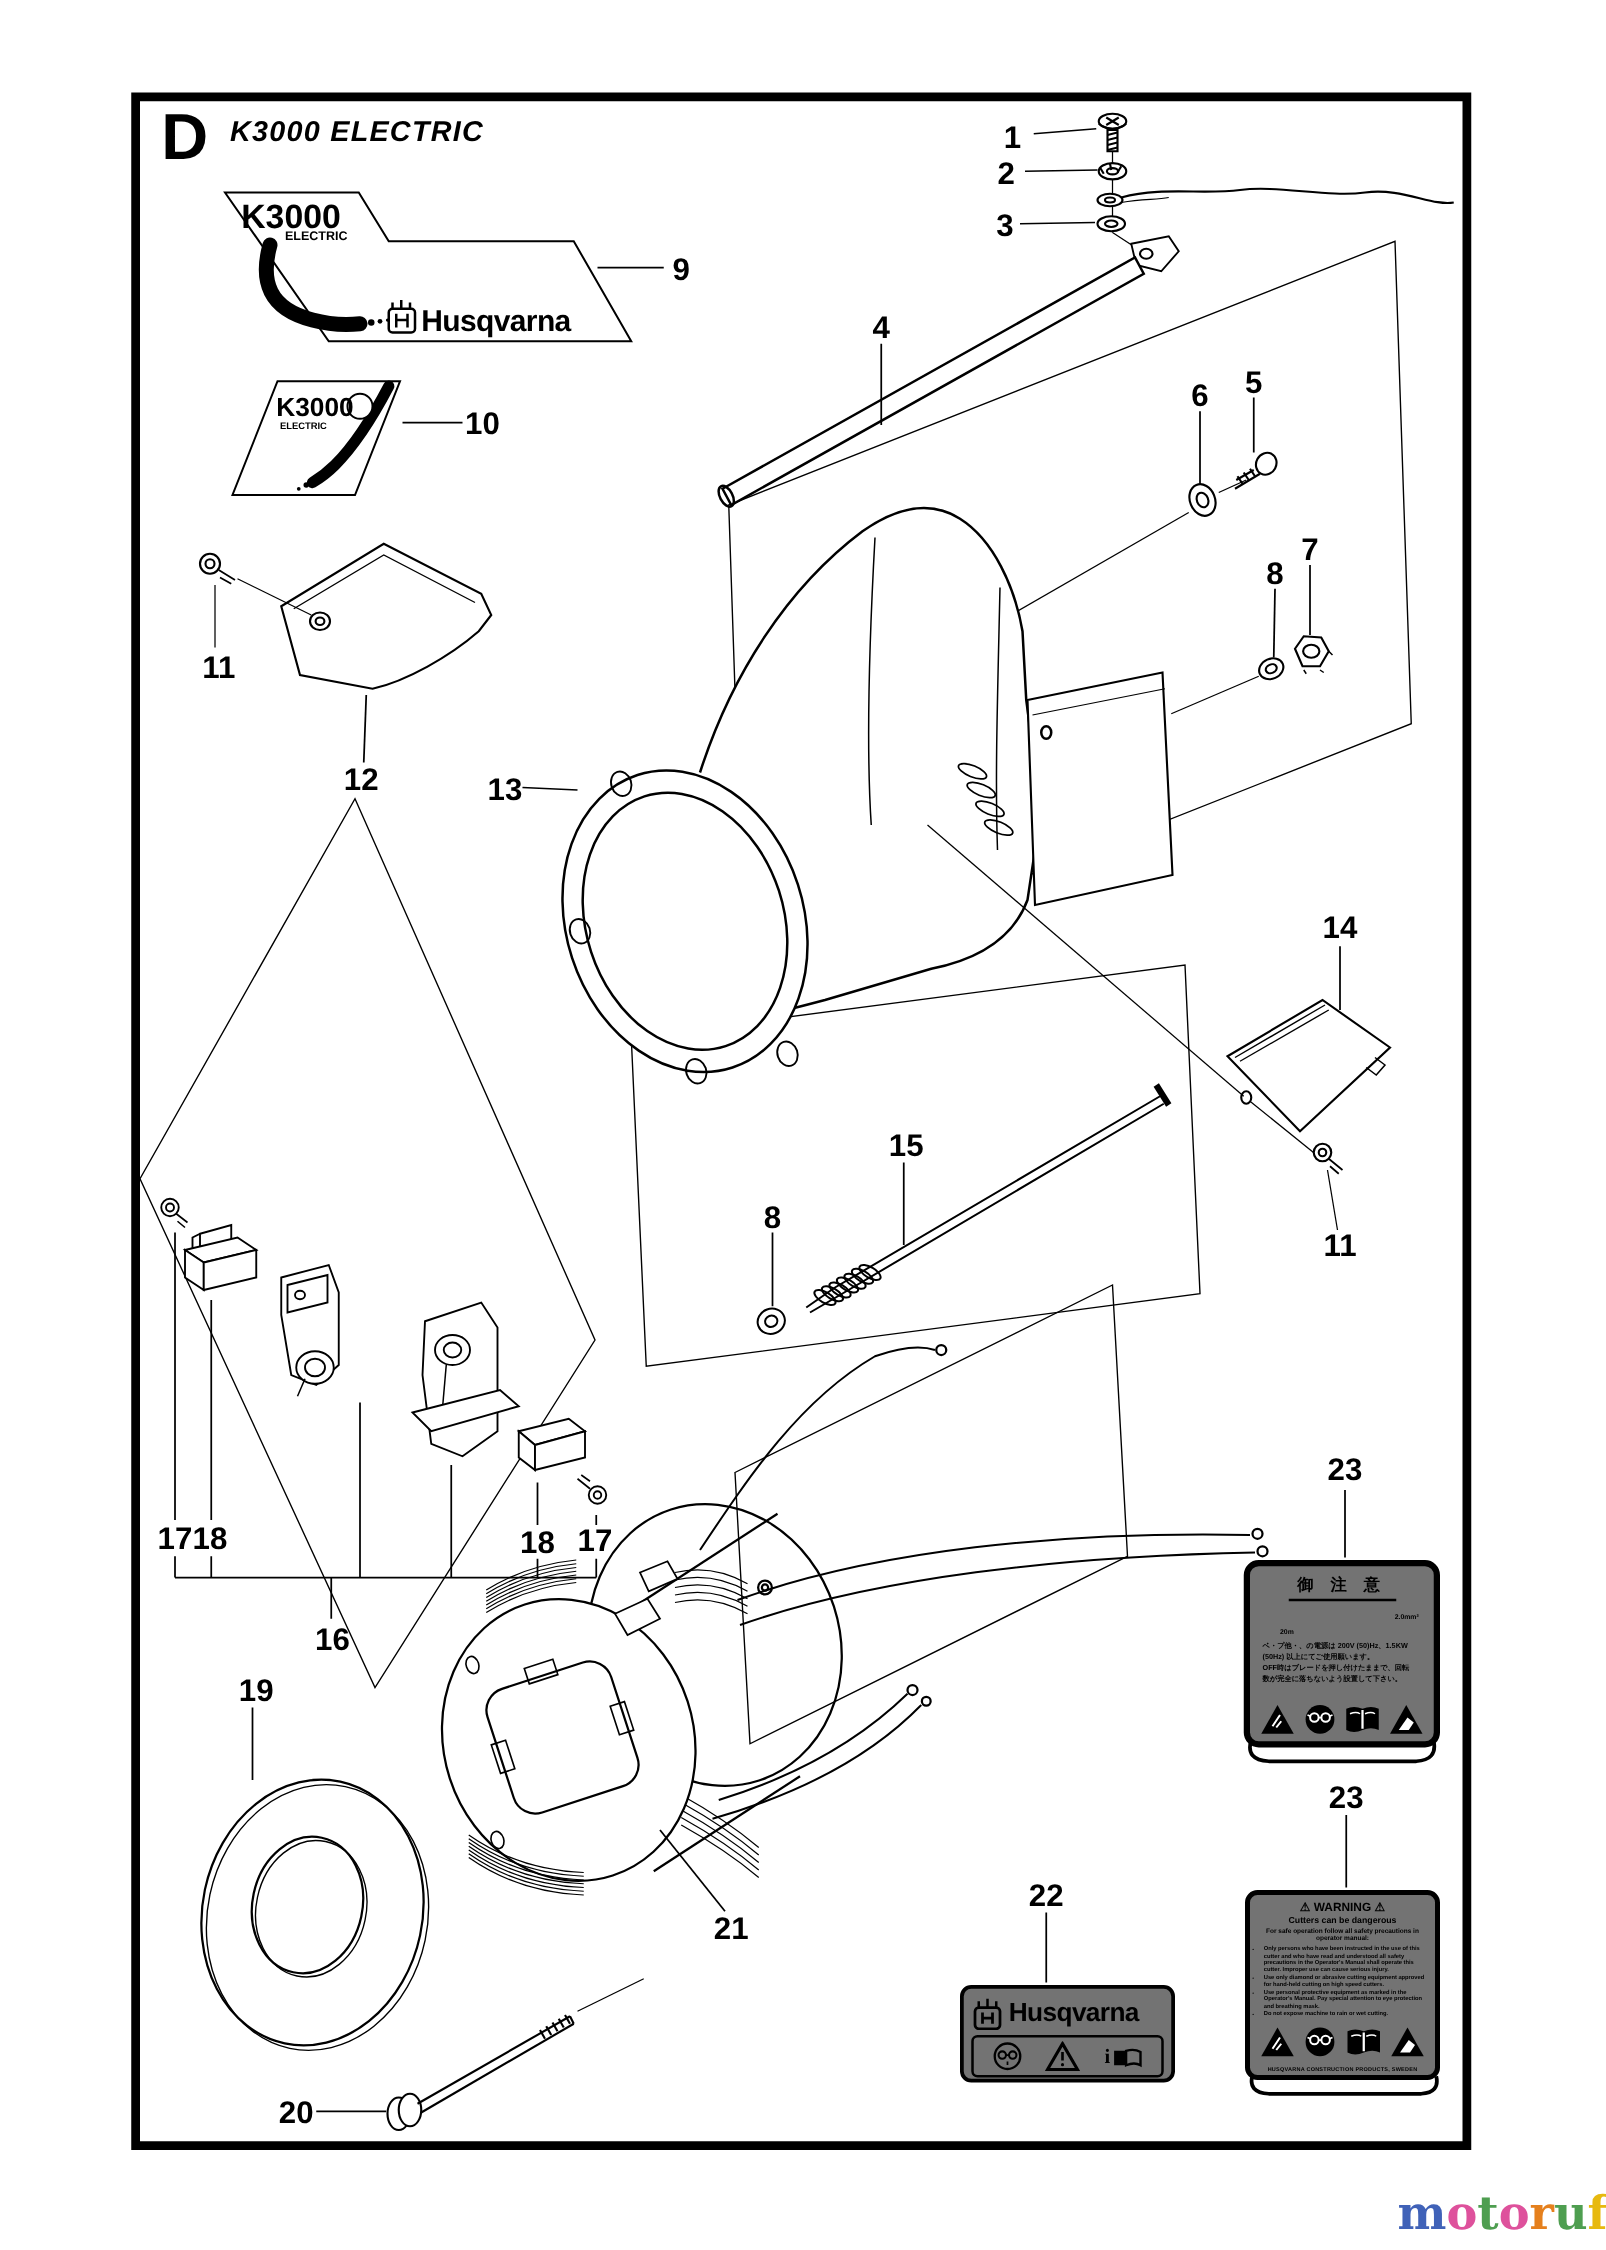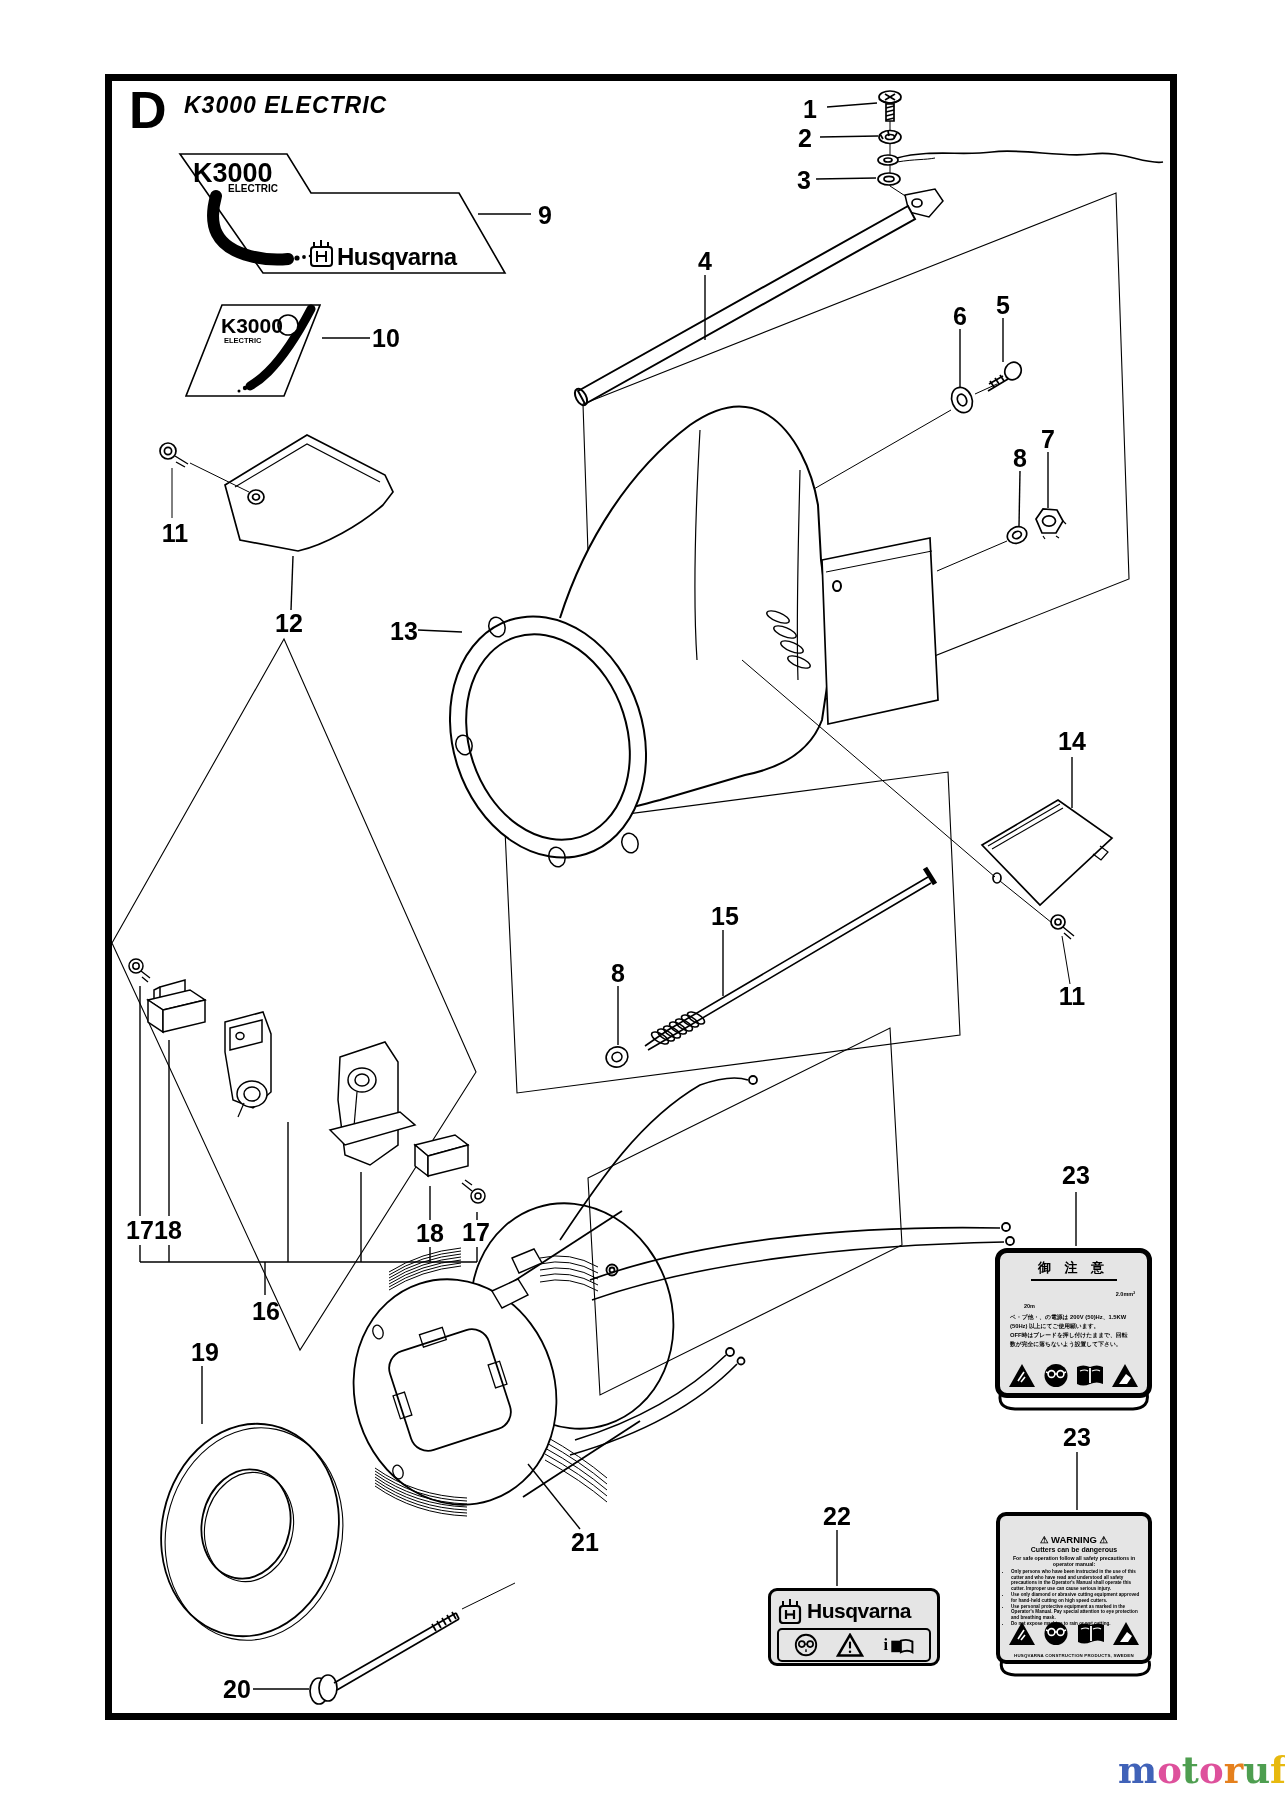--- a/index.html
+++ b/index.html
@@ -3,30 +3,30 @@
 <meta charset="utf-8">
 <style>
   html,body{margin:0;padding:0;background:#fff;}
   .stage{position:relative;width:1285px;height:1800px;background:#fff;overflow:hidden;
          font-family:"Liberation Sans",sans-serif;color:#000;}
   .frame{position:absolute;left:105px;top:74px;width:1072px;height:1646px;
          border:7px solid #000;box-sizing:border-box;}
   .art{position:absolute;left:0;top:0;width:1285px;height:1800px;}
   .hdr-d{position:absolute;left:129px;top:84px;font-size:52px;font-weight:bold;line-height:1;}
   .hdr-title{position:absolute;left:184px;top:92px;font-size:23px;font-weight:bold;letter-spacing:1px;font-style:italic;}
-  .sticker{position:absolute;box-sizing:border-box;background:#e5e5e5;}
+  .sticker{position:absolute;box-sizing:border-box;background:#737373;}
   .jp{left:995px;top:1248px;width:157px;height:150px;border:5px solid #000;border-radius:12px;
       padding:4px 7px;}
   .jp-title{text-align:center;font-weight:bold;font-size:13px;letter-spacing:5px;margin-top:2px;}
   .jp-rule{width:86px;border-bottom:2px solid #000;margin:2px auto 0 auto;}
   .jp-spec1{position:absolute;right:12px;top:38px;font-size:5.5px;font-weight:bold;}
   .jp-spec2{position:absolute;left:24px;top:50px;font-size:5.5px;font-weight:bold;}
   .jp-body{position:absolute;left:10px;top:60px;width:132px;font-size:5.8px;font-weight:bold;line-height:1.55;}
   .icon-row{position:absolute;left:8px;right:8px;bottom:5px;display:flex;justify-content:space-between;align-items:flex-end;}
-  .en{left:996px;top:1512px;width:156px;height:152px;border:4px solid #000;border-radius:10px;padding:17px 5px;}
+  .en{left:996px;top:1512px;width:156px;height:152px;border:4px solid #000;border-radius:10px;padding:3px 5px;}
   .en-title{text-align:center;font-weight:bold;font-size:9.5px;margin-top:1px;}
   .en-sub{text-align:center;font-weight:bold;font-size:7px;margin-top:1px;}
   .en-intro{text-align:center;font-weight:bold;font-size:5.2px;margin-top:2px;line-height:1.2;}
   .en-bullets{margin:2px 0 0 0;padding-left:6px;font-size:4.6px;font-weight:bold;line-height:1.18;}
   .en-bullets li{margin:0 0 1px 0;}
   .en .icon-row{bottom:14px;}
   .en-footer{position:absolute;left:4px;right:4px;bottom:2px;text-align:center;font-size:4.4px;
              font-weight:bold;letter-spacing:.2px;white-space:nowrap;overflow:hidden;}
   .hv{left:768px;top:1588px;width:172px;height:78px;border:3px solid #000;border-radius:9px;
       padding:3px 6px;}

